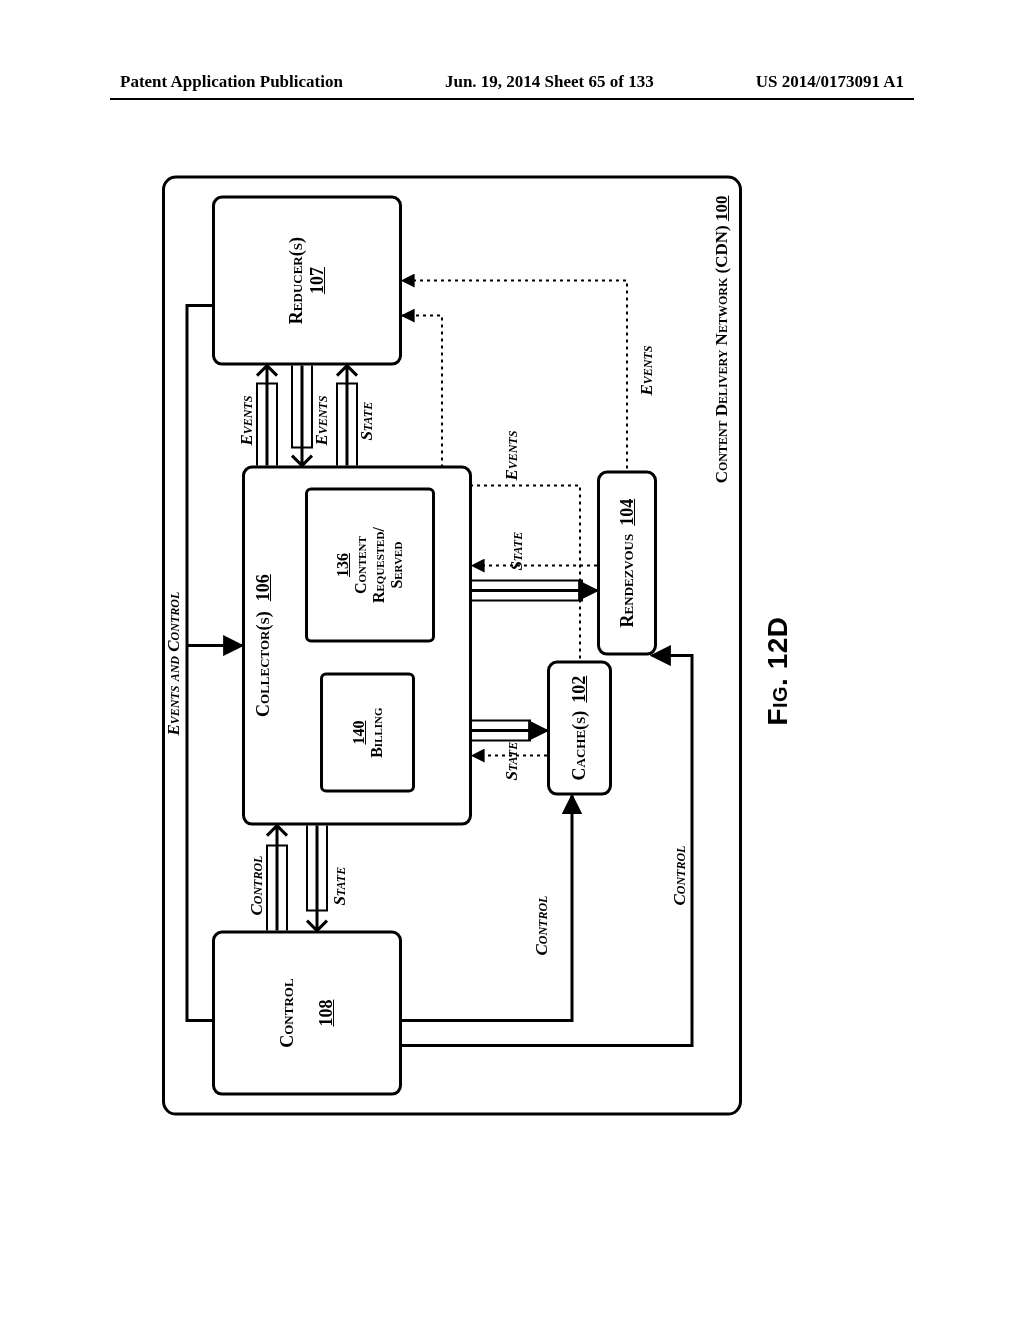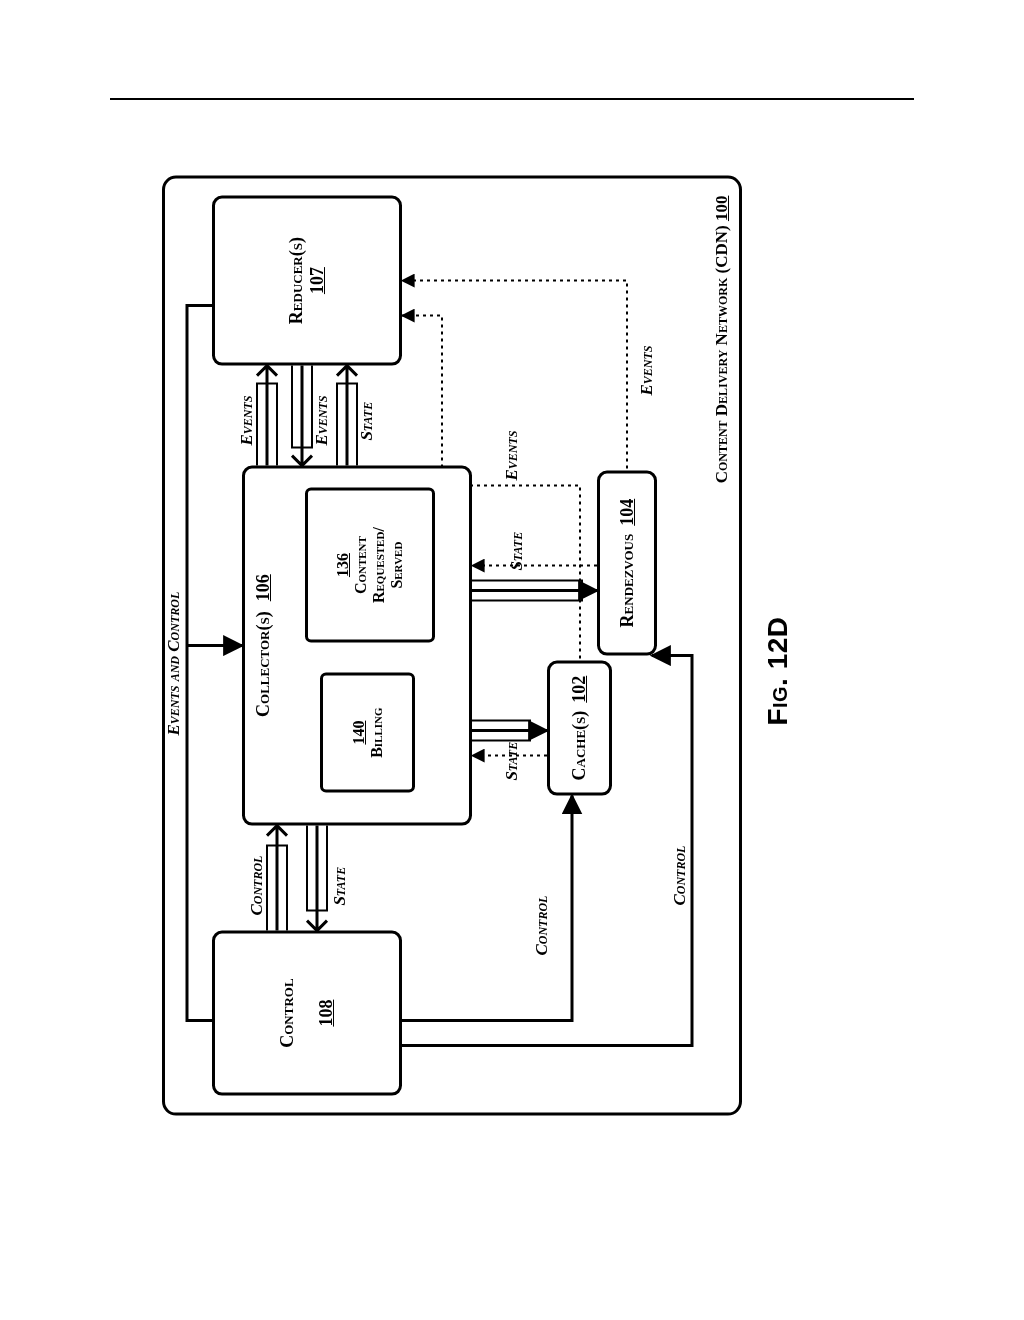--- a/index.html
+++ b/index.html
@@ -114,20 +114,25 @@
     left: 0; top: 0;
     width: 960px; height: 720px;
     pointer-events: none;
   }
 </style>
 </head>
 <body>
 
 <div class="page">
 
+  <div class="header">
+    <span>Patent Application Publication</span>
+    <span>Jun. 19, 2014  Sheet 65 of 133</span>
+    <span>US 2014/0173091 A1</span>
+  </div>
   <div class="header-rule"></div>
 
   <div class="diagram-wrap">
 
     <div class="outer-box"></div>
 
     <svg class="overlay" viewBox="0 0 960 720">
       <defs>
         <marker id="arr" viewBox="0 0 10 10" refX="9" refY="5" markerWidth="7" markerHeight="7" orient="auto-start-reverse">
           <path d="M0,0 L10,5 L0,10 Z" fill="#000"></path>

